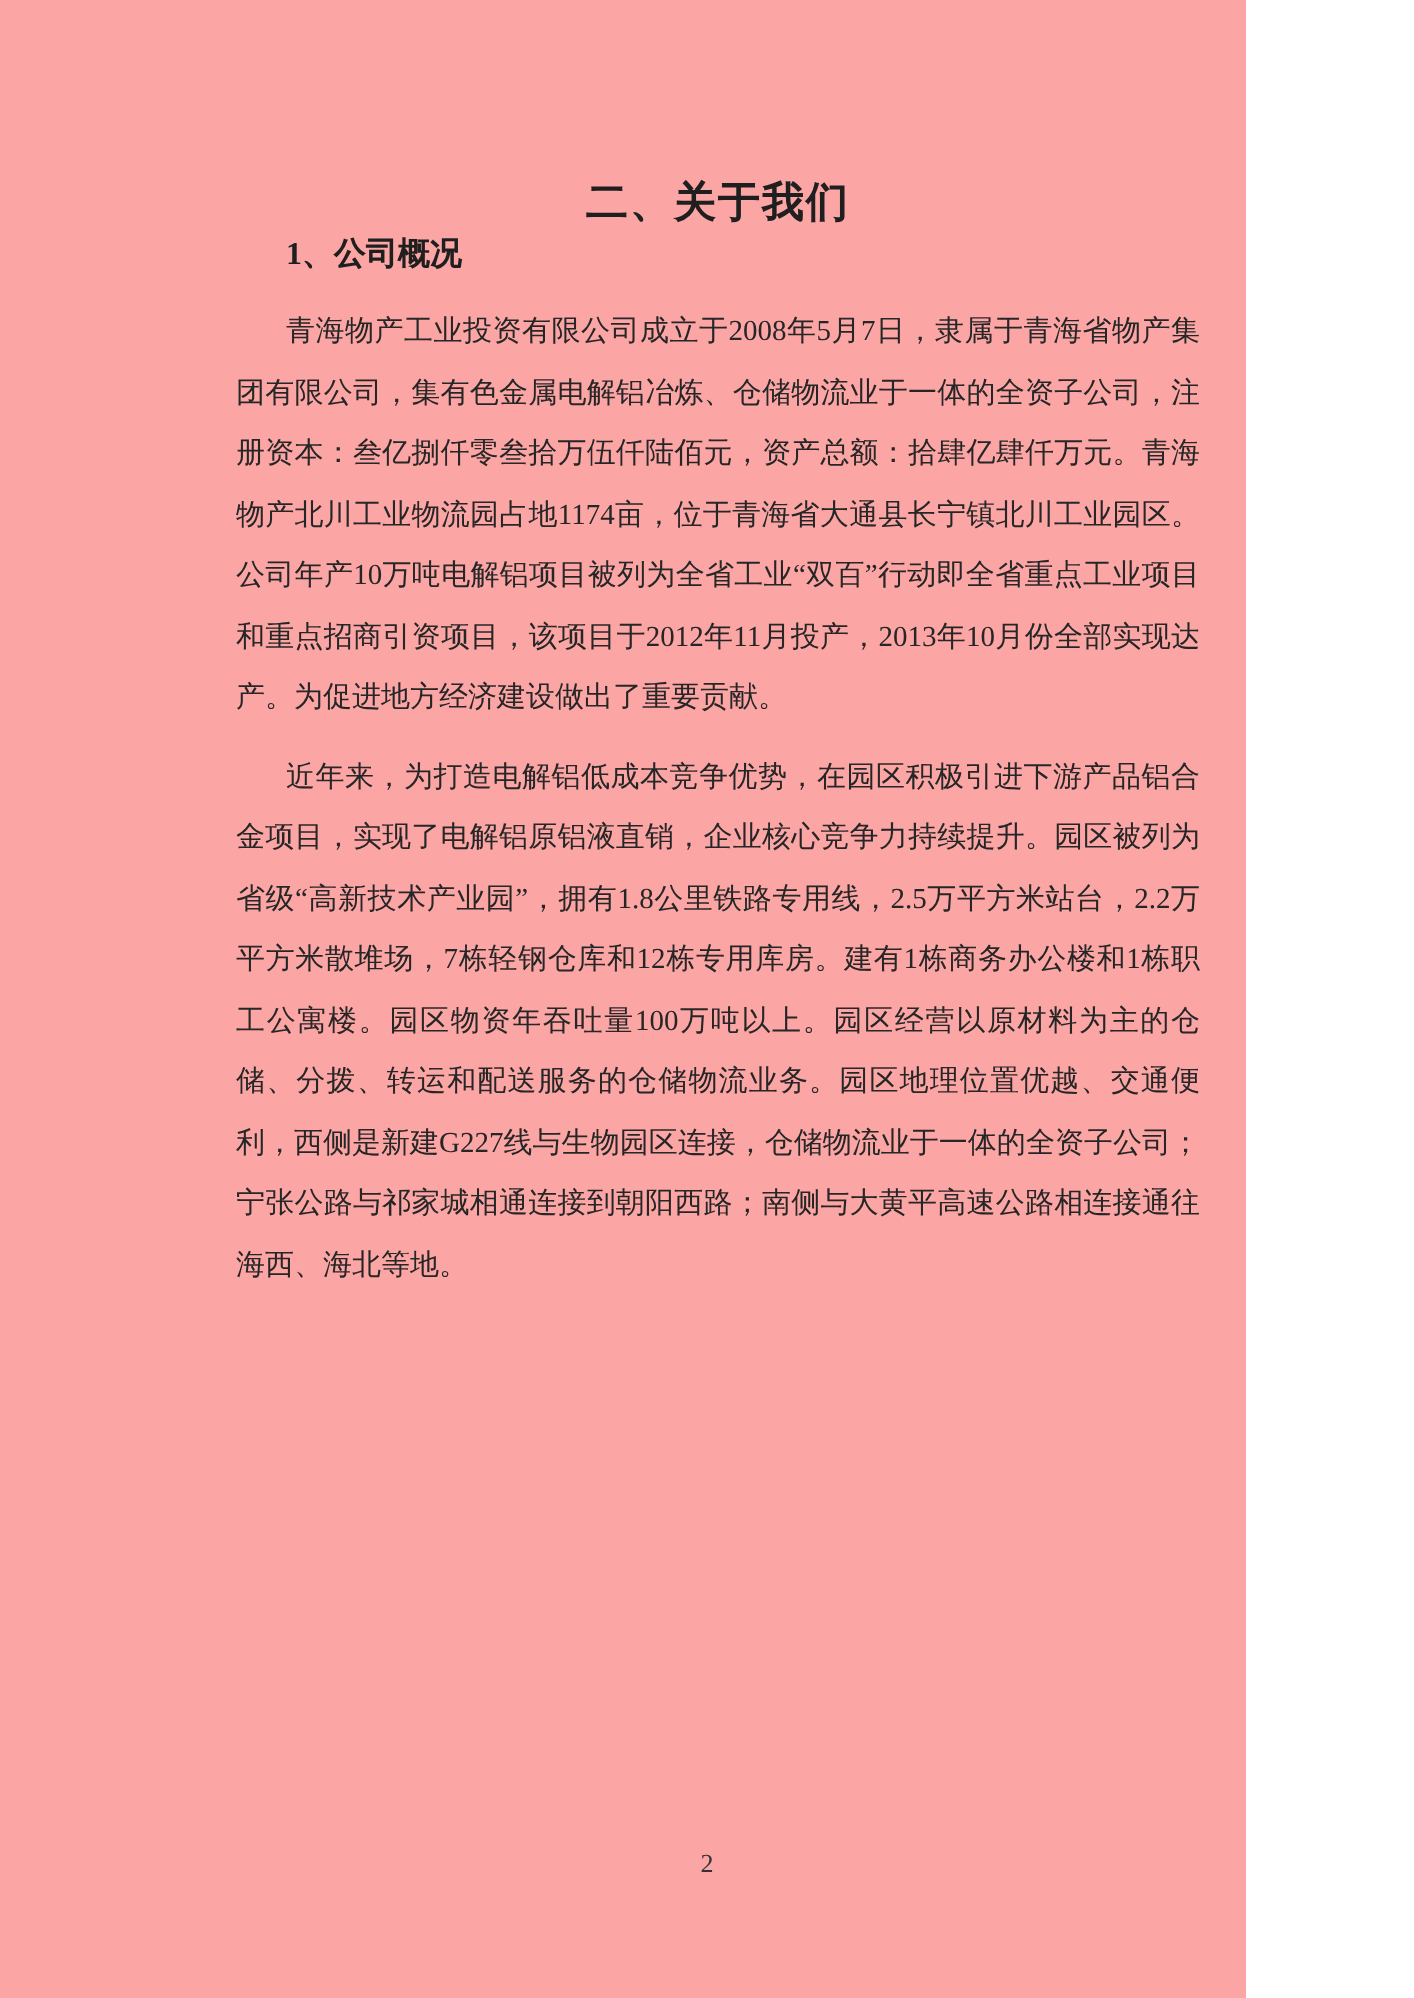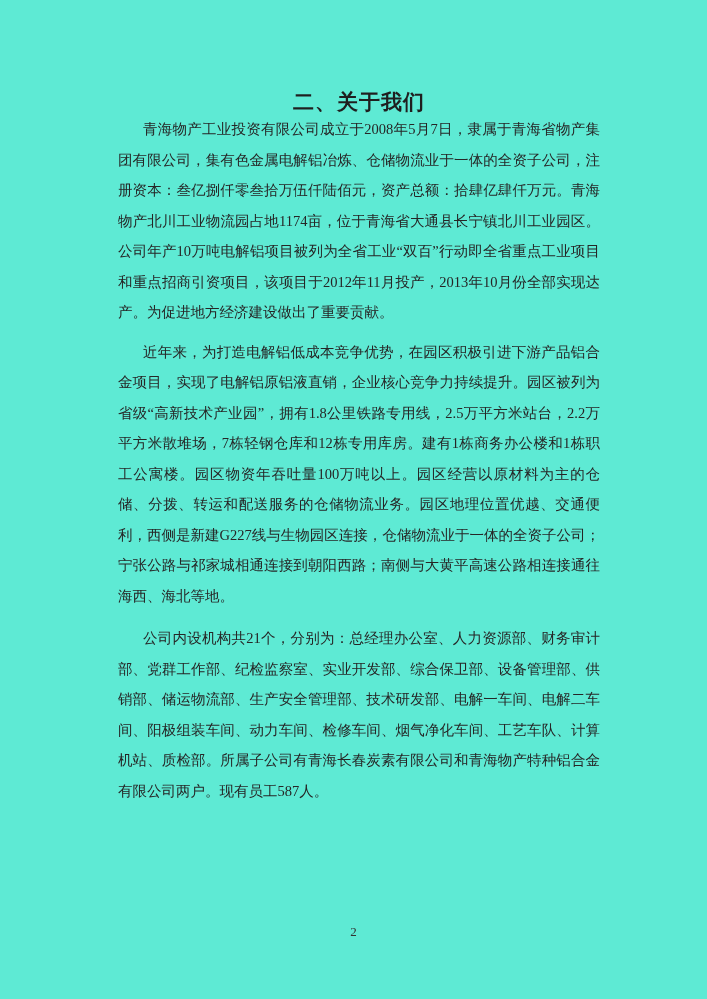--- a/index.html
+++ b/index.html
@@ -2,26 +2,27 @@
 <html><head>
 <meta charset="utf-8">
 <style>
   html, body {
     margin: 0;
     padding: 0;
     background: #ffffff;
   }
   .page {
     position: relative;
-    width: 707px;
+    width: 587px;
     height: 999px;
-    background: #5eead4;
+    background: #fca5a5;
     overflow: hidden;
     font-family: "Liberation Serif", "DejaVu Serif", serif;
     color: #262626;
+    padding-left: 36px;
   }
   .content {
     position: absolute;
     left: 118px;
     top: 90px;
     width: 482px;
   }
   .doc-title {
     margin: 0;
     font-family: "Liberation Sans", "DejaVu Sans", sans-serif;
@@ -41,38 +42,38 @@
   }
   .para {
     margin: 0;
     font-size: 14.5px;
     line-height: 30.5px;
     text-align: justify;
     text-justify: inter-ideograph;
     text-indent: 25px;
     color: #262626;
   }
-  .para.p1 { }
+  .para.p1 { margin-top: 13px; }
   .para.p2 { margin-top: 9px; }
   .para.p3 { margin-top: 12px; }
   .page-number {
     position: absolute;
     top: 924px;
     left: 0;
     width: 707px;
     text-align: center;
     font-size: 13px;
     line-height: 16px;
     color: #333333;
   }
 </style>
 </head>
 <body>
 
 <div class="page">
   <div class="content">
     <h1 class="doc-title">二、关于我们</h1>
+    <h2 class="section-heading">1、公司概况</h2>
     <p class="para p1">青海物产工业投资有限公司成立于2008年5月7日，隶属于青海省物产集团有限公司，集有色金属电解铝冶炼、仓储物流业于一体的全资子公司，注册资本：叁亿捌仟零叁拾万伍仟陆佰元，资产总额：拾肆亿肆仟万元。青海物产北川工业物流园占地1174亩，位于青海省大通县长宁镇北川工业园区。公司年产10万吨电解铝项目被列为全省工业“双百”行动即全省重点工业项目和重点招商引资项目，该项目于2012年11月投产，2013年10月份全部实现达产。为促进地方经济建设做出了重要贡献。</p>
     <p class="para p2">近年来，为打造电解铝低成本竞争优势，在园区积极引进下游产品铝合金项目，实现了电解铝原铝液直销，企业核心竞争力持续提升。园区被列为省级“高新技术产业园”，拥有1.8公里铁路专用线，2.5万平方米站台，2.2万平方米散堆场，7栋轻钢仓库和12栋专用库房。建有1栋商务办公楼和1栋职工公寓楼。园区物资年吞吐量100万吨以上。园区经营以原材料为主的仓储、分拨、转运和配送服务的仓储物流业务。园区地理位置优越、交通便利，西侧是新建G227线与生物园区连接，仓储物流业于一体的全资子公司；宁张公路与祁家城相通连接到朝阳西路；南侧与大黄平高速公路相连接通往海西、海北等地。</p>
-    <p class="para p3">公司内设机构共21个，分别为：总经理办公室、人力资源部、财务审计部、党群工作部、纪检监察室、实业开发部、综合保卫部、设备管理部、供销部、储运物流部、生产安全管理部、技术研发部、电解一车间、电解二车间、阳极组装车间、动力车间、检修车间、烟气净化车间、工艺车队、计算机站、质检部。所属子公司有青海长春炭素有限公司和青海物产特种铝合金有限公司两户。现有员工587人。</p>
   </div>
   <div class="page-number">2</div>
 </div>
 
 </body></html>

